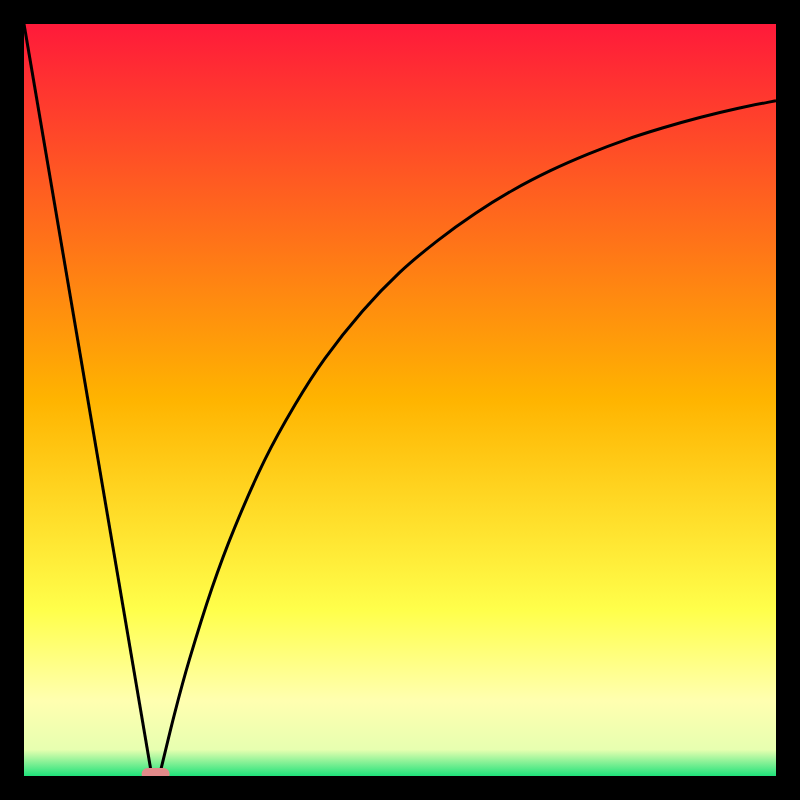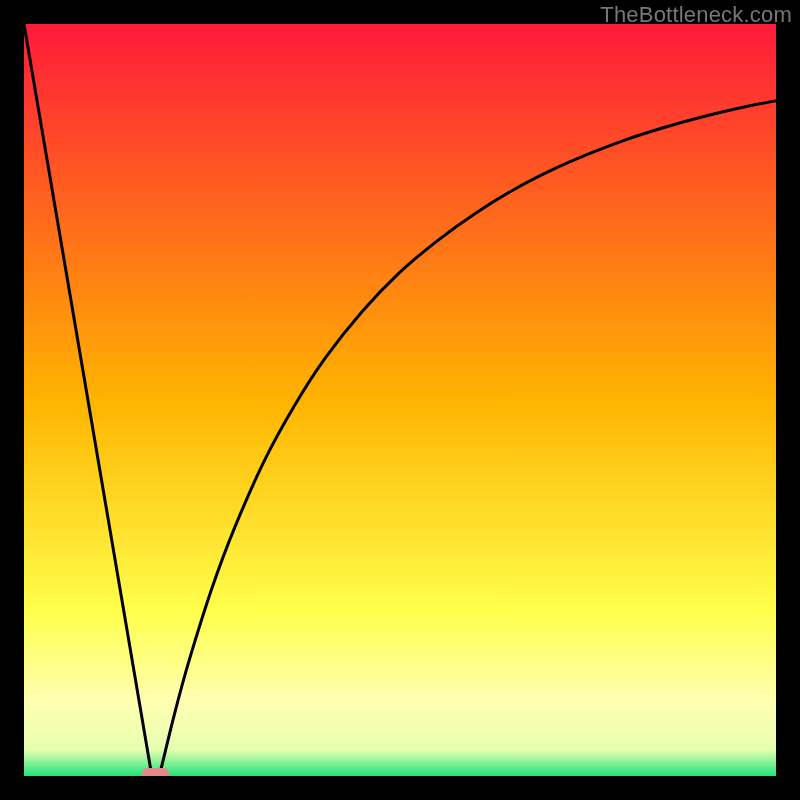--- a/index.html
+++ b/index.html
@@ -37,21 +37,20 @@
     font-size: 22px;
     letter-spacing: 0.2px;
     user-select: none;
   }
 </style>
 </head>
 <body>
 
 <div class="frame">
 
-  <div class="watermark">TheBottleneck.com</div>
 
   <div class="plot">
     <svg viewBox="0 0 752 752">
       <defs>
         <linearGradient id="bg-grad" x1="0" y1="0" x2="0" y2="1">
             <stop offset="0%" stop-color="#ff1a3a"></stop>
             <stop offset="50%" stop-color="#ffb400"></stop>
             <stop offset="78%" stop-color="#ffff4b"></stop>
             <stop offset="90%" stop-color="#ffffb0"></stop>
             <stop offset="96.5%" stop-color="#e7ffb0"></stop>

